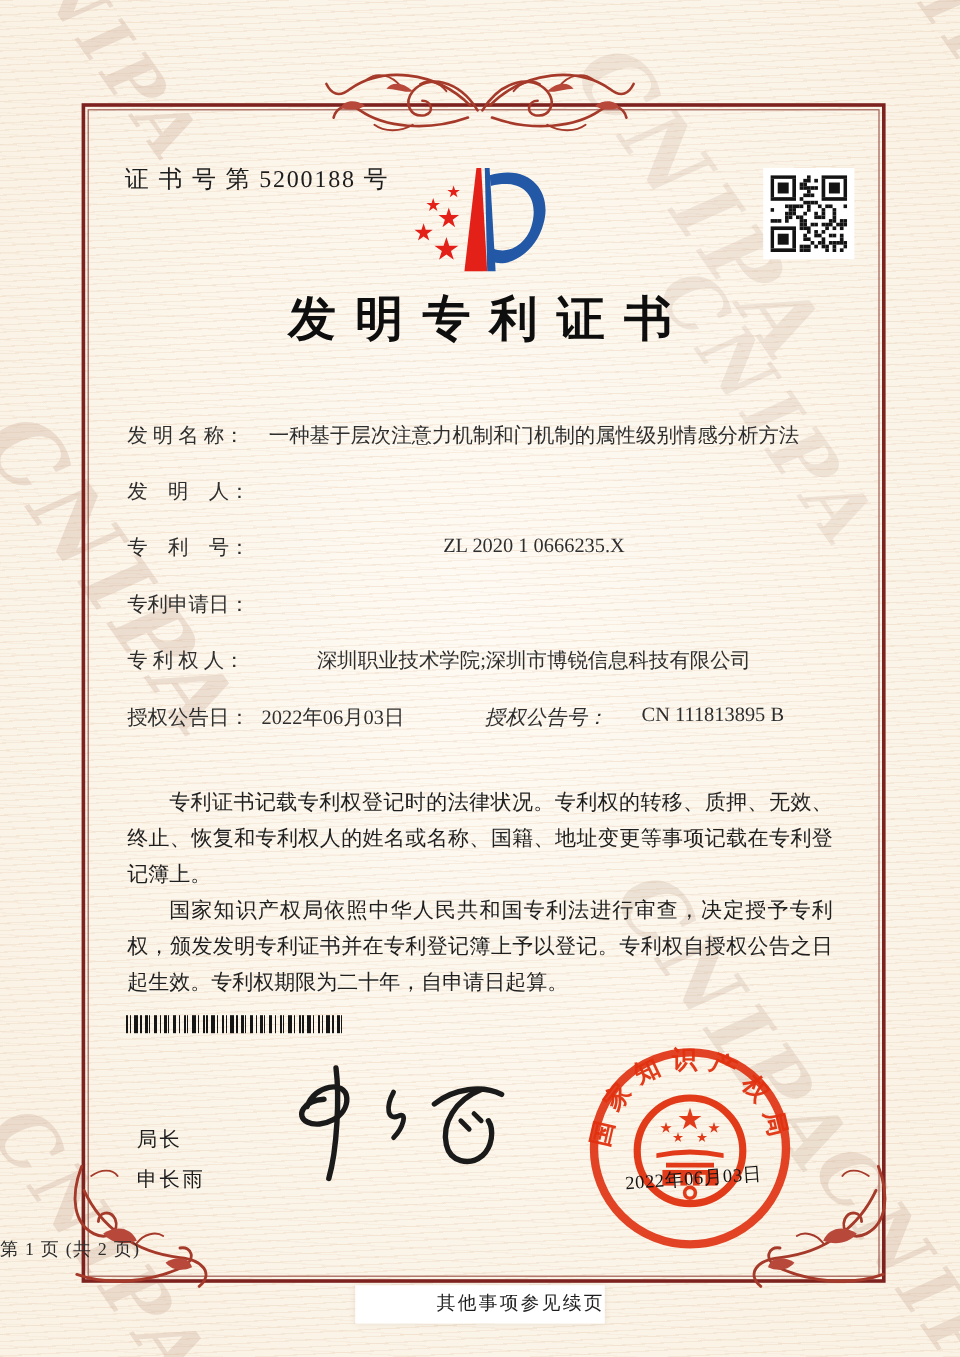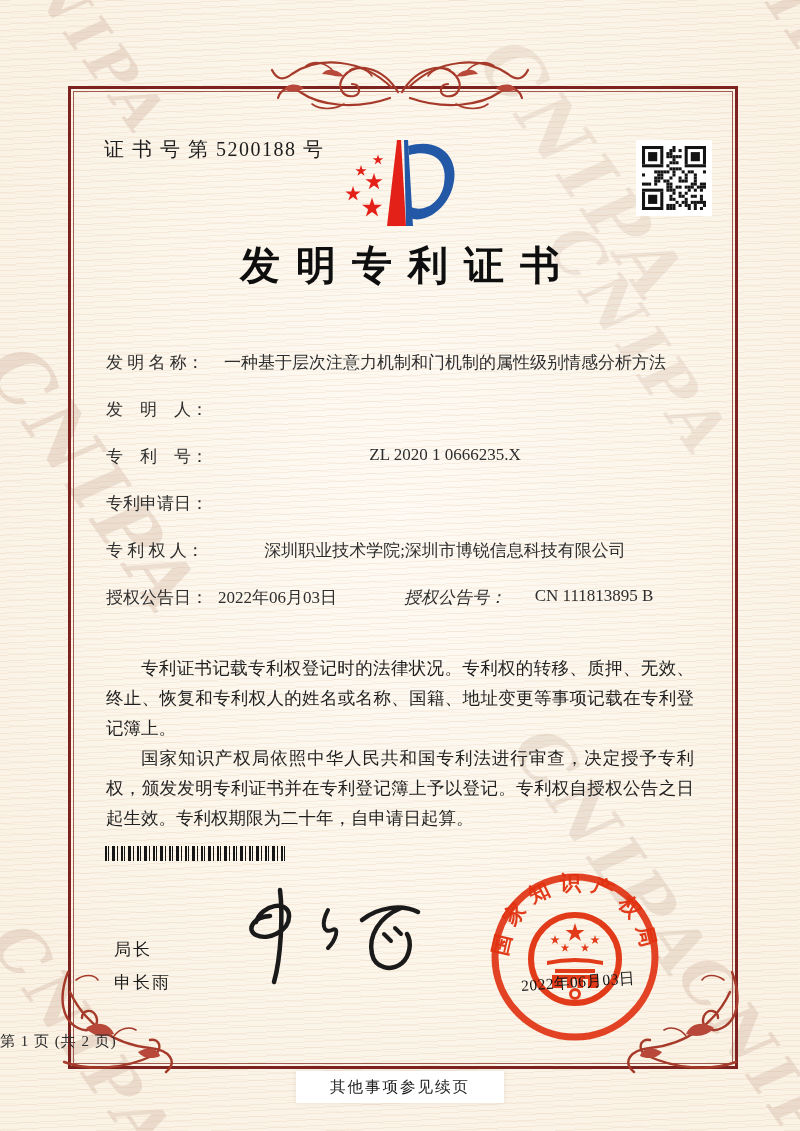--- a/index.html
+++ b/index.html
@@ -54,21 +54,21 @@
   .official{position:absolute;left:114px;top:933px;font-size:17px;line-height:33px;color:#1d1d1d;letter-spacing:2px;}
   .signature{position:absolute;left:228px;top:882px;}
   .seal{position:absolute;left:487px;top:869px;}
   .seal-date{
     position:absolute;left:492px;top:972px;width:172px;text-align:center;
     font-size:15.5px;color:#141414;letter-spacing:.5px;transform:rotate(-4deg);
   }
   .page-info{position:absolute;left:0;top:1032px;width:800px;font-size:15px;letter-spacing:1px;color:#2c2c2c;}
   .footer-strip{
     position:absolute;left:296px;top:1071px;width:208px;height:32px;background:#ffffff;
-    text-align:center;line-height:32px;font-size:15.5px;letter-spacing:2px;color:#1d1d1d;
+    text-align:right;line-height:32px;font-size:15.5px;letter-spacing:2px;color:#1d1d1d;
     box-shadow:0 0 5px rgba(120,90,60,.12);
   }
   .ornament{position:absolute;pointer-events:none;}
 </style>
 </head>
 <body>
 
 <div class="texture"></div>
 
 <span class="wm" style="left:-38px;top:-4px;font-size:58px;">CNIPA</span>

